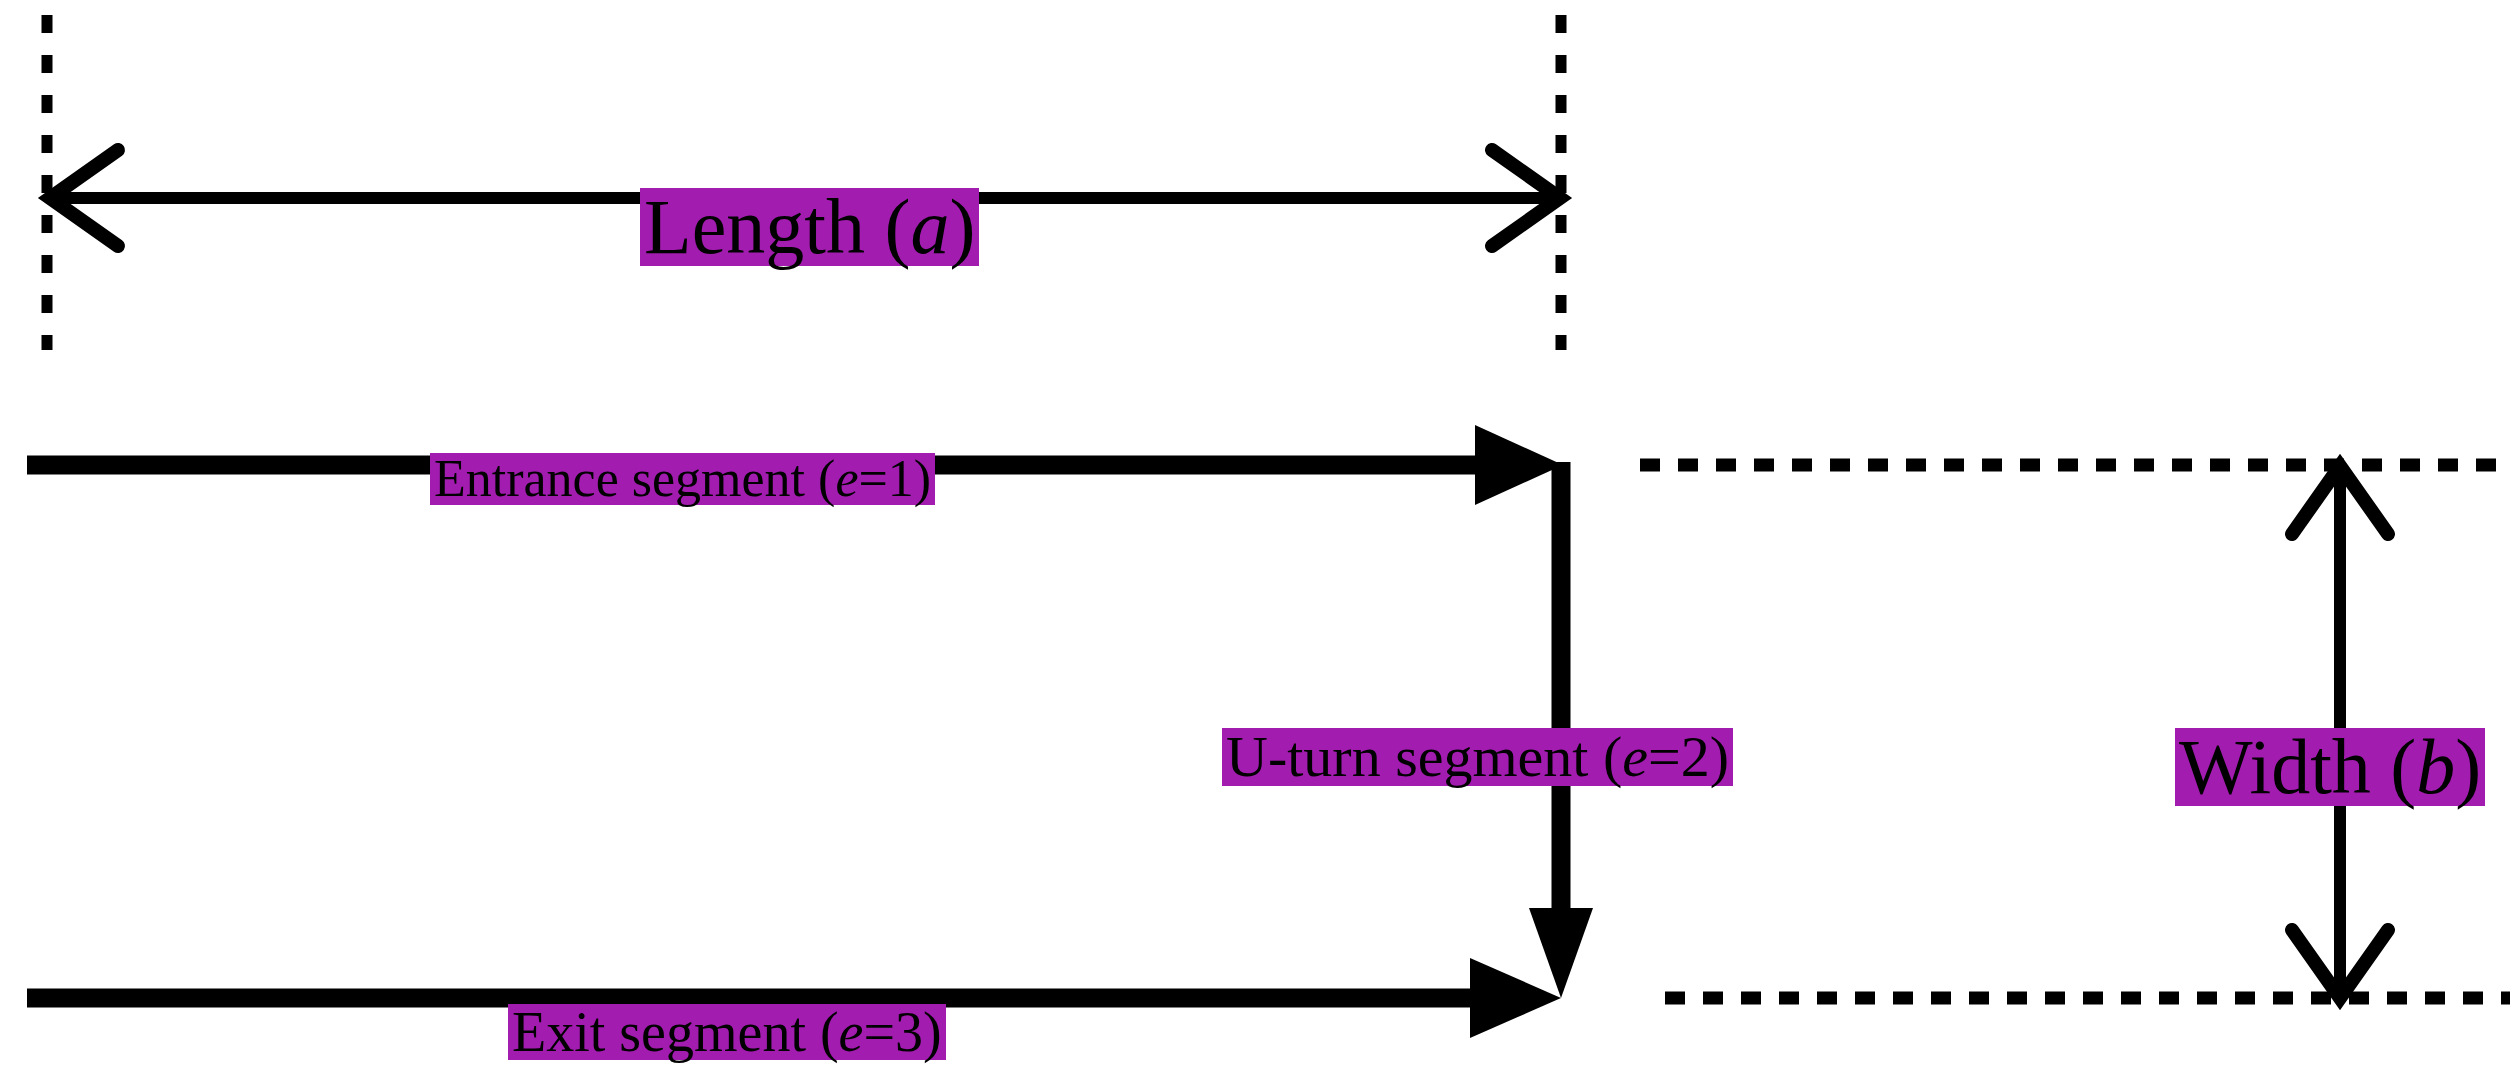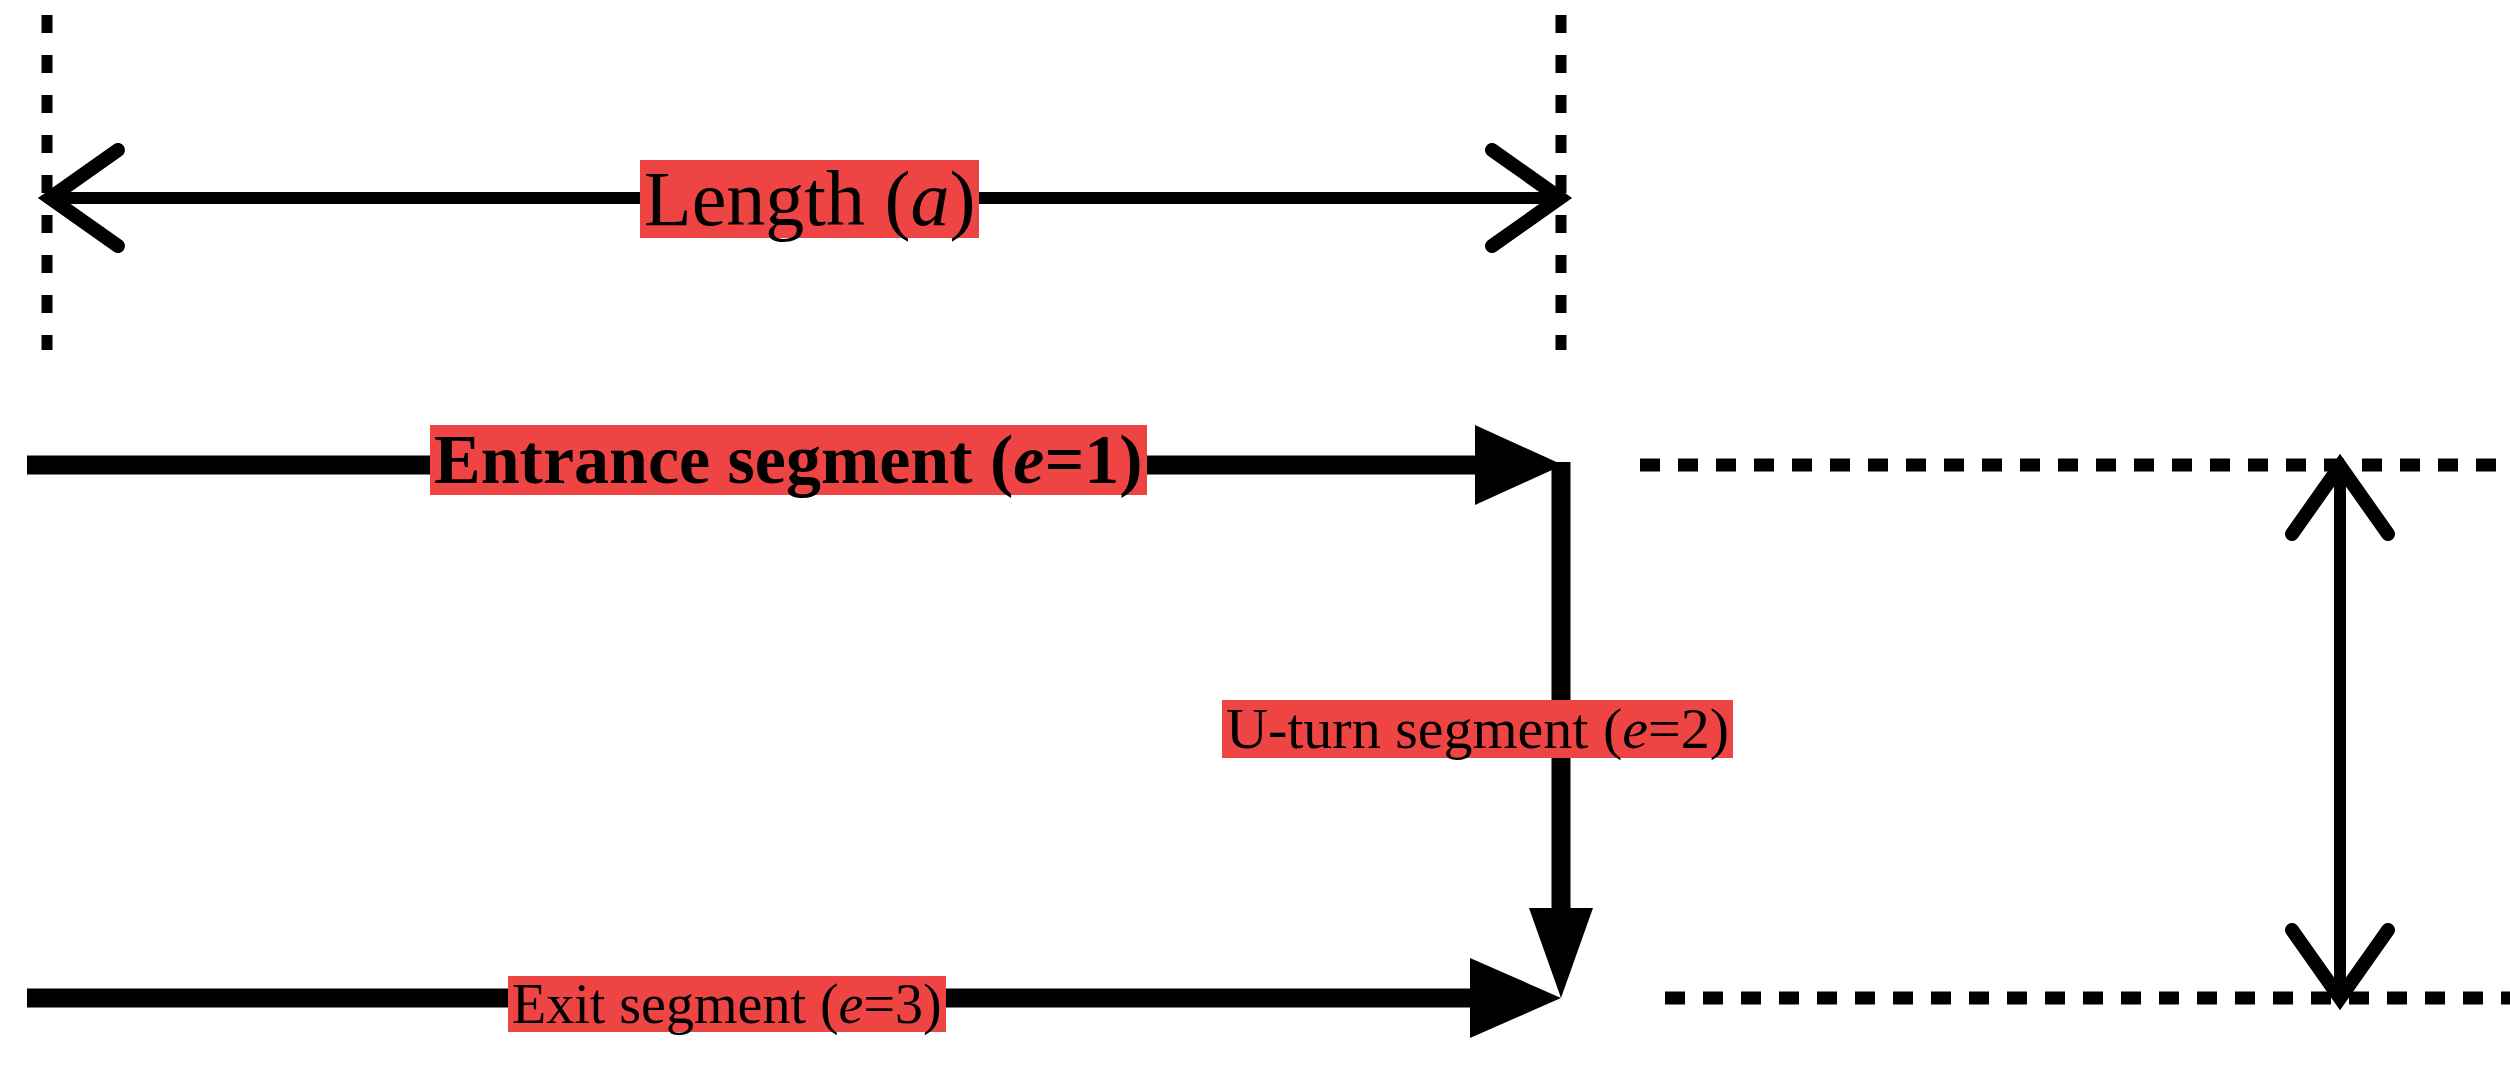--- a/index.html
+++ b/index.html
@@ -22,38 +22,38 @@
     left: 0;
     top: 0;
     width: 2510px;
     height: 1082px;
     display: block;
   }
   .lbl {
     position: absolute;
     font-family: "Liberation Serif", serif;
     color: #000000;
-    background: #ef4444;
+    background: #a21caf;
     white-space: nowrap;
     line-height: 1;
     padding: 0 4px;
+    margin-top: 28px;
   }
   .lbl .it {
     font-style: italic;
   }
   #label-length {
     left: 640px;
     top: 160px;
     font-size: 78px;
   }
   #label-entrance {
     left: 430px;
     top: 425px;
-    font-size: 70px;
-    font-weight: bold;
+    font-size: 52px;
   }
   #label-uturn {
     left: 1222px;
     top: 700px;
     font-size: 58px;
   }
   #label-exit {
     left: 508px;
     top: 976px;
     font-size: 56px;
@@ -111,14 +111,15 @@
   </svg>
 
   <div class="lbl" id="label-length"><span>Length (</span><span class="it">a</span><span>)</span></div>
 
   <div class="lbl" id="label-entrance"><span>Entrance segment (</span><span class="it">e</span><span>=1)</span></div>
 
   <div class="lbl" id="label-uturn"><span>U-turn segment (</span><span class="it">e</span><span>=2)</span></div>
 
   <div class="lbl" id="label-exit"><span>Exit segment (</span><span class="it">e</span><span>=3)</span></div>
 
+  <div class="lbl" id="label-width"><span>Width (</span><span class="it">b</span><span>)</span></div>
 
 </div>
 
 </body></html>

